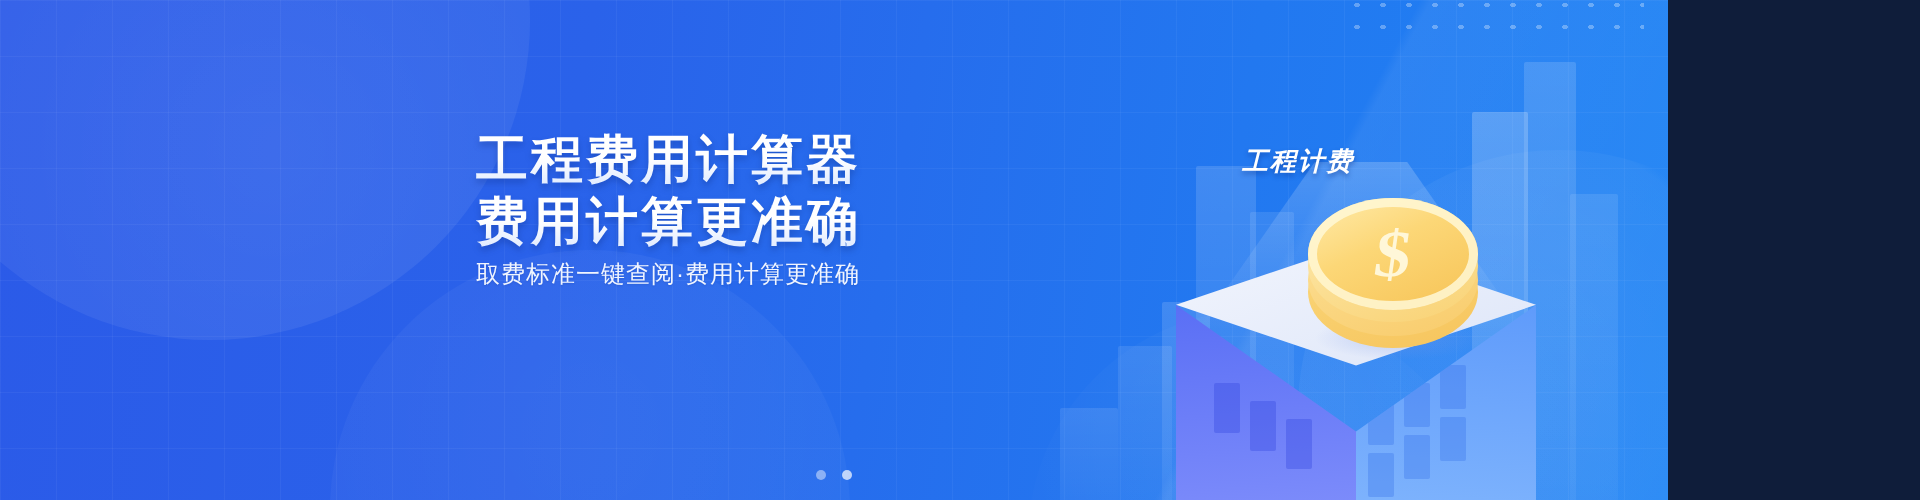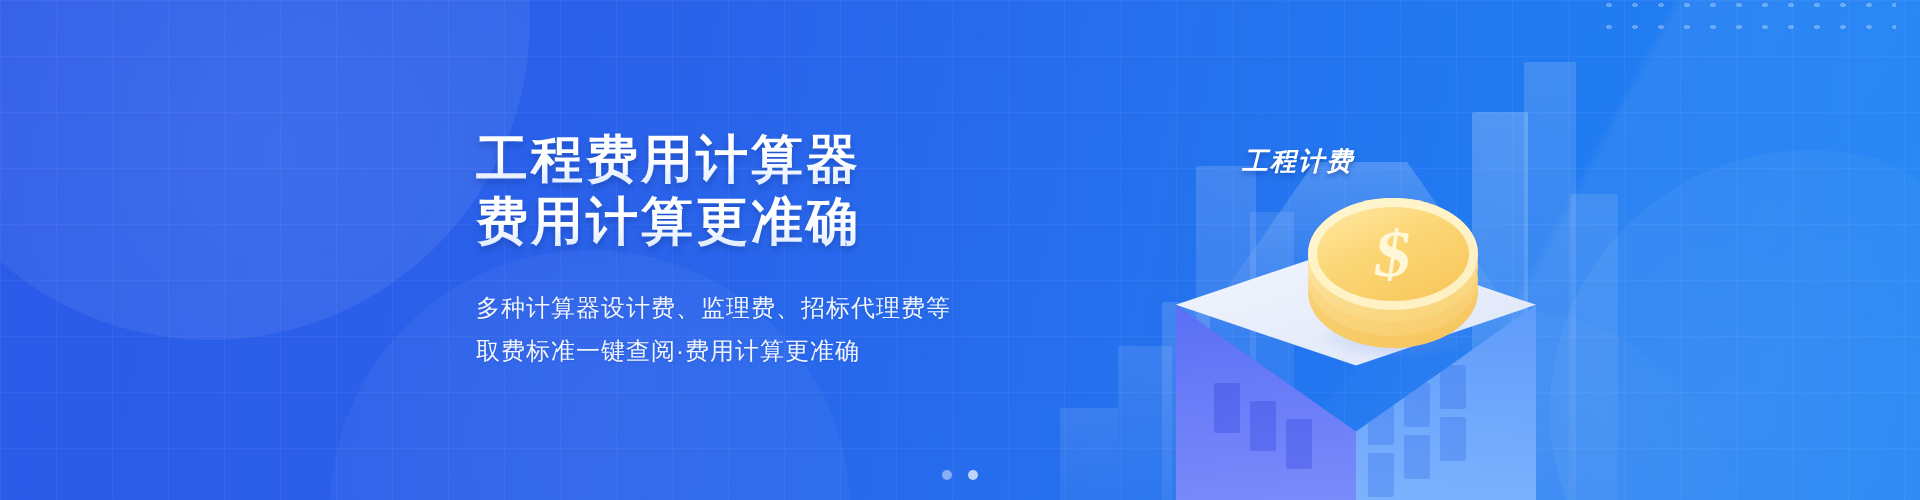--- a/index.html
+++ b/index.html
@@ -1,19 +1,19 @@
 <!DOCTYPE html>
 <html><head>
 <meta charset="utf-8">
 <style>
   * { margin:0; padding:0; box-sizing:border-box; }
   html,body { background:#0f1d3a; }
   .banner {
     position:relative;
-    width:1920px; height:500px;
+    width:1668px; height:500px;
     overflow:hidden;
     font-family:"Liberation Sans","DejaVu Sans",sans-serif;
     background:linear-gradient(100deg,#2b5ae8 0%,#2a62ea 34%,#2278f0 72%,#1f84f5 100%);
   }
 
   
   .grid-lines{
     position:absolute; inset:0;
     background-image:
       linear-gradient(rgba(255,255,255,.045) 1px, transparent 1px),
@@ -180,21 +180,20 @@
   <div class="circle circle-tl"></div>
   <div class="circle circle-ml"></div>
   <div class="circle circle-right"></div>
   <div class="circle circle-br"></div>
   <div class="diag-sheen"></div>
   <div class="dot-matrix"></div>
 
   <div class="copy">
     <div class="headline">工程费用计算器</div>
     <div class="headline">费用计算更准确</div>
-    <div class="subhead">多种计算器设计费、监理费、招标代理费等</div>
     <div class="subhead" style="margin-top:0">取费标准一键查阅·费用计算更准确</div>
   </div>
 
   <div class="illus">
 
     <div class="skybar dimmer" style="left:18px;  top:330px; width:54px;  height:170px;"></div>
     <div class="skybar dim" style="left:62px;  top:286px; width:48px;  height:214px;"></div>
     <div class="skybar dim" style="left:96px;  top:150px; width:60px;  height:350px;"></div>
     <div class="skybar dimmer" style="left:150px; top:196px; width:44px;  height:304px;"></div>
     <div class="skybar" style="left:372px; top:96px;  width:56px;  height:404px;"></div>

